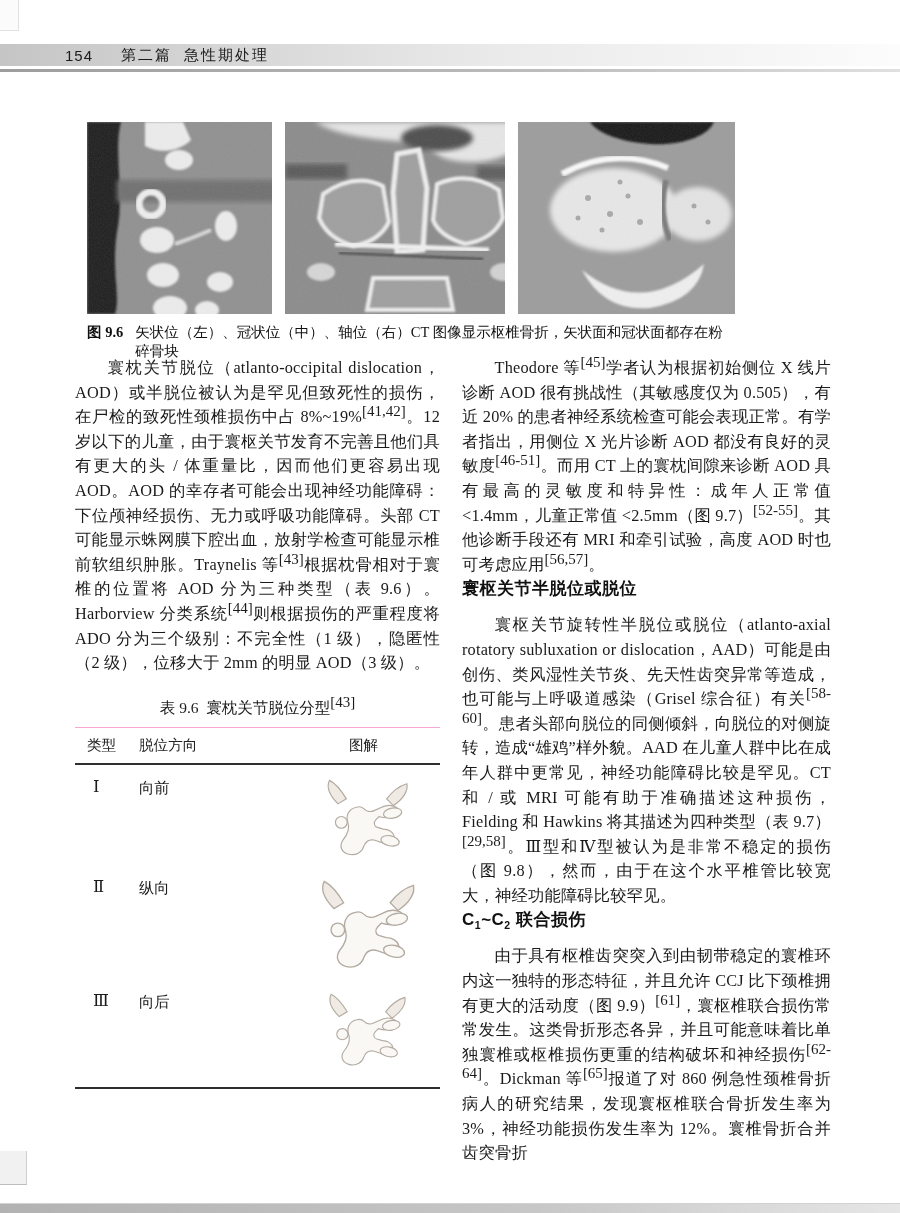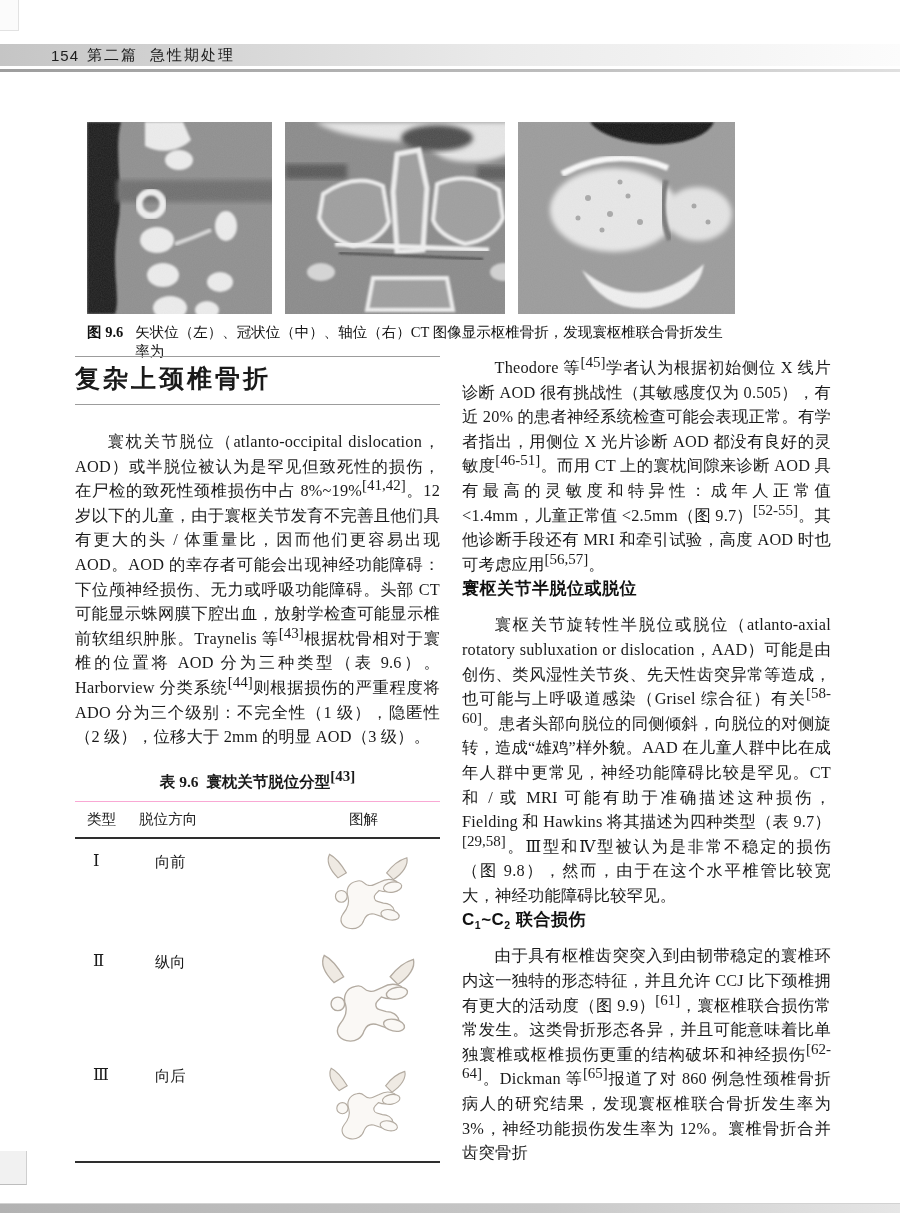--- a/index.html
+++ b/index.html
@@ -5,22 +5,22 @@
   html,body{margin:0;padding:0;background:#e8e8e8;}
   .page{position:relative;width:900px;height:1213px;background:#ffffff;overflow:hidden;
         font-family:"Liberation Serif","DejaVu Serif",serif;color:#1a1a1a;}
 
   
   .artifact-tl{position:absolute;top:0;left:0;width:18px;height:30px;background:#fbfbfb;border:1px solid #e2e2e2;border-top:none;border-left:none;}
   .header-bar{position:absolute;top:44px;left:0;width:100%;height:22px;
       background:linear-gradient(to right,#c5c5c5,#eaeaea 55%,#fcfcfc);
       display:flex;align-items:center;
       font-family:"Liberation Sans","DejaVu Sans",sans-serif;font-size:15px;color:#1c1c1c;}
-  .pagenum{margin-left:51px;letter-spacing:1px;text-align:center;}
-  .part{margin-left:8px;letter-spacing:2px;}
+  .pagenum{margin-left:65px;letter-spacing:1px;text-align:center;}
+  .part{margin-left:28px;letter-spacing:2px;}
   .chapter{margin-left:12px;letter-spacing:2px;}
   .head-rule{position:absolute;top:69px;left:0;width:100%;height:3px;
       background:linear-gradient(to right,#9d9d9d,#bcbcbc 60%,#e0e0e0);}
 
   
   .figure{position:absolute;top:122px;left:87px;width:648px;margin:0;}
   .ct-row{display:flex;gap:13px;}
   .ct-panel{height:192px;overflow:hidden;}
   .ct-a{width:214px}.ct-b{width:254px}.ct-c{width:250px}
   .ct-panel svg{display:block;}
@@ -37,30 +37,30 @@
   h2{font-family:"Liberation Sans","DejaVu Sans",sans-serif;font-size:17px;font-weight:bold;
      margin:0 0 13px 0;letter-spacing:.5px;color:#111;}
   .col-right h2{}
   p.body{margin:0;font-size:16.3px;line-height:24.6px;text-align:justify;text-indent:2em;
      letter-spacing:.2px;}
   sup.ref{font-size:15px;line-height:0;letter-spacing:0;}
   sub{font-size:10.5px;line-height:0;}
 
   
   .table-block{margin-top:22px;}
-  .table-title{text-align:center;font-weight:bold;font-size:15.5px;margin-bottom:8px;}
+  .table-title{text-align:center;font-weight:normal;font-size:15.5px;margin-bottom:8px;}
   .t-head{display:grid;grid-template-columns:64px 148px 1fr;
       border-top:1px solid #f9a8d4;border-bottom:2px solid #2e2e2e;
       padding:8px 0;font-size:14.6px;color:#222;}
   .t-head .h-type{padding-left:12px;}
   .t-head .h-art{text-align:center;}
   .t-rows{border-bottom:2.5px solid #2e2e2e;padding-bottom:12px;}
   .trow{display:grid;grid-template-columns:64px 148px 1fr;padding-top:12px;align-items:start;}
   .ttype{padding-left:18px;font-size:16.5px;}
-  .tdir{font-size:15.3px;padding-top:1px;margin-left:16px;}
+  .tdir{font-size:15.3px;padding-top:1px;}
   .tart{text-align:center;}
   .trow-0 .tart svg{width:118px;height:84px;}
   .trow-1 .tart svg{width:126px;height:98px;}
   .trow-2 .tart svg{width:112px;height:80px;}
 
   
   .artifact-bl{position:absolute;left:0;bottom:28px;width:26px;height:33px;background:#f1f1f1;border-right:1px solid #cfcfcf;border-bottom:1px solid #bdbdbd;}
   .bottom-bar{position:absolute;left:0;bottom:0;width:100%;height:9px;border-top:1px solid #d2d2d2;
       background:linear-gradient(to right,#b2b2b2,#c7c7c7 60%,#e6e6e6);}
 </style>
@@ -169,30 +169,27 @@
               <circle cx="176" cy="84" r="2.5"></circle>
               <circle cx="190" cy="100" r="2.5"></circle>
           </g>
           <rect width="250" height="192" filter="url(#grainF)" opacity="0.3"></rect>
         </svg>
       </div>
     </div>
 
     <figcaption>
       <span class="fig-label">图 9.6</span>
-      <span>矢状位（左）、冠状位（中）、轴位（右）CT 图像显示枢椎骨折，发现寰枢椎联合骨折发生率为</span>
+      <span>矢状位（左）、冠状位（中）、轴位（右）CT 图像显示枢椎骨折，矢状面和冠状面都存在粉碎骨块</span>
     </figcaption>
   </figure>
 
   <div class="columns">
 
     <div class="col-left">
-      <div class="title-block">
-        <h1>复杂上颈椎骨折</h1>
-      </div>
 
 
       <p class="body">寰枕关节脱位（atlanto-occipital dislocation，AOD）或半脱位被认为是罕见但致死性的损伤，在尸检的致死性颈椎损伤中占 8%~19%<sup class="ref">[41,42]</sup>。12 岁以下的儿童，由于寰枢关节发育不完善且他们具有更大的头 / 体重量比，因而他们更容易出现 AOD。AOD 的幸存者可能会出现神经功能障碍：下位颅神经损伤、无力或呼吸功能障碍。头部 CT 可能显示蛛网膜下腔出血，放射学检查可能显示椎前软组织肿胀。Traynelis 等<sup class="ref">[43]</sup>根据枕骨相对于寰椎的位置将 AOD 分为三种类型（表 9.6）。Harborview 分类系统<sup class="ref">[44]</sup>则根据损伤的严重程度将 ADO 分为三个级别：不完全性（1 级），隐匿性（2 级），位移大于 2mm 的明显 AOD（3 级）。</p>
 
       <div class="table-block">
         <div class="table-title">
           <span>表 9.6</span>&nbsp;&nbsp;<span>寰枕关节脱位分型</span><sup class="ref">[43]</sup>
         </div>
         <div class="t-head">
           <span class="h-type">类型</span>

